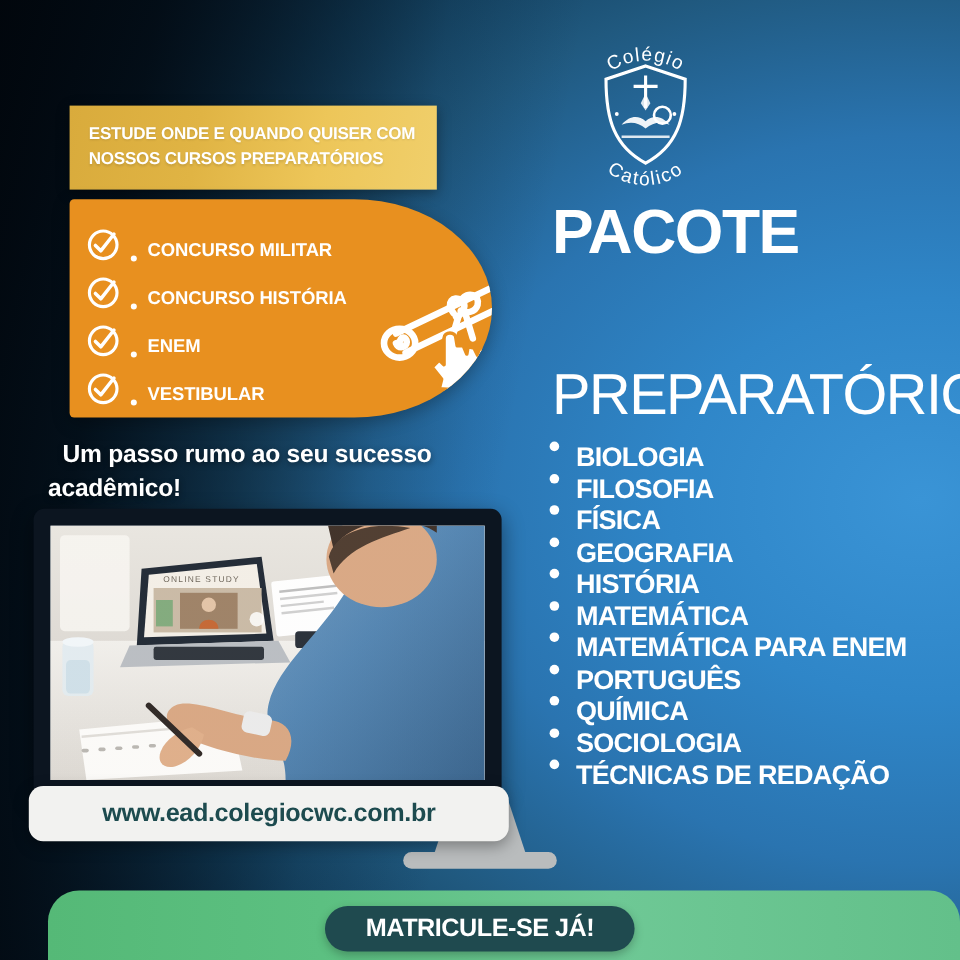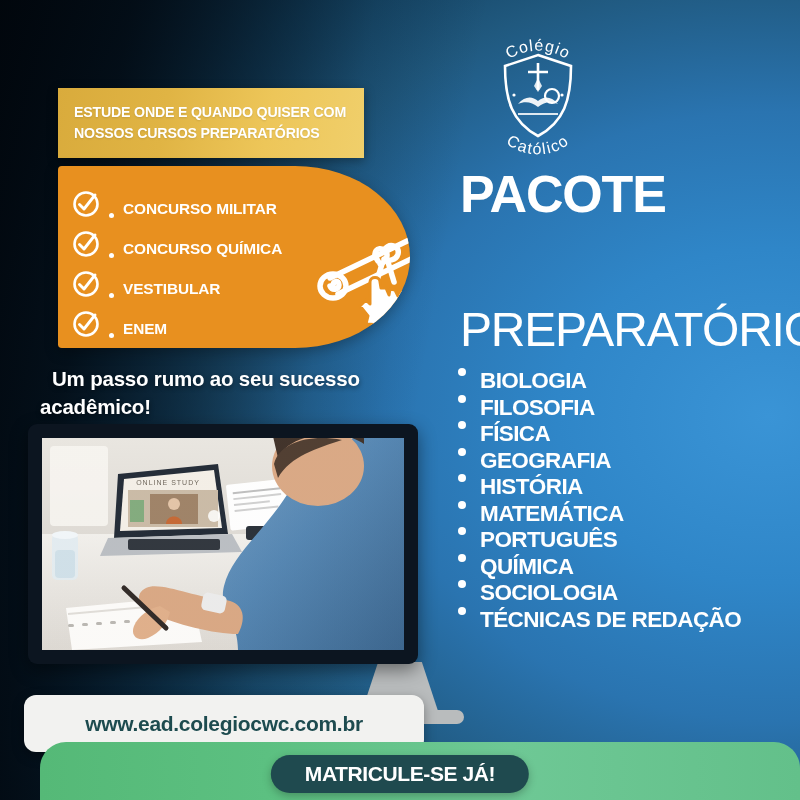--- a/index.html
+++ b/index.html
@@ -84,25 +84,24 @@
     width:78px;height:52px;background:#b9bcbd;
     clip-path:polygon(22% 0,78% 0,100% 100%,0 100%);
   }
   .stand-base{
     position:absolute;left:50%;top:710px;transform:translateX(-50%);
     width:128px;height:14px;background:#b9bcbd;border-radius:7px;
   }
 
   
   .urlpill{
-    position:absolute;left:24px;top:655px;width:400px;height:57px;
+    position:absolute;left:24px;top:655px;width:400px;height:46px;
     background:#f2f2f0;border-radius:12px;
     display:flex;align-items:center;justify-content:center;
     box-shadow:0 4px 12px rgba(0,0,0,.35);
-    margin-top:40px;
   }
   .urlpill span{
     color:#1d4b4f;font-weight:bold;font-size:21px;letter-spacing:-.3px;
   }
 
   
   .rt{position:absolute;left:460px;}
   .h-pacote{
     top:168px;color:#ffffff;font-weight:bold;font-size:52px;
     letter-spacing:-1.2px;line-height:1;
@@ -220,41 +219,41 @@
         <span class="check-label">CONCURSO MILITAR</span>
       </div>
       <div class="check-row">
         <span class="check-ico">
           <svg viewBox="0 0 28 28" aria-hidden="true">
               <circle cx="14" cy="14" r="11.5" fill="none" stroke="#fff" stroke-width="2.6"></circle>
               <path d="M7.5,14.5 L12,19 L23,5" fill="none" stroke="#fff" stroke-width="2.9" stroke-linecap="round" stroke-linejoin="round"></path>
             </svg>
         </span>
         <span class="check-dot"></span>
-        <span class="check-label">CONCURSO QUÍMICA</span>
+        <span class="check-label">CONCURSO HISTÓRIA</span>
+      </div>
+      <div class="check-row">
+        <span class="check-ico">
+          <svg viewBox="0 0 28 28" aria-hidden="true">
+              <circle cx="14" cy="14" r="11.5" fill="none" stroke="#fff" stroke-width="2.6"></circle>
+              <path d="M7.5,14.5 L12,19 L23,5" fill="none" stroke="#fff" stroke-width="2.9" stroke-linecap="round" stroke-linejoin="round"></path>
+            </svg>
+        </span>
+        <span class="check-dot"></span>
+        <span class="check-label">ENEM</span>
       </div>
       <div class="check-row">
         <span class="check-ico">
           <svg viewBox="0 0 28 28" aria-hidden="true">
               <circle cx="14" cy="14" r="11.5" fill="none" stroke="#fff" stroke-width="2.6"></circle>
               <path d="M7.5,14.5 L12,19 L23,5" fill="none" stroke="#fff" stroke-width="2.9" stroke-linecap="round" stroke-linejoin="round"></path>
             </svg>
         </span>
         <span class="check-dot"></span>
         <span class="check-label">VESTIBULAR</span>
-      </div>
-      <div class="check-row">
-        <span class="check-ico">
-          <svg viewBox="0 0 28 28" aria-hidden="true">
-              <circle cx="14" cy="14" r="11.5" fill="none" stroke="#fff" stroke-width="2.6"></circle>
-              <path d="M7.5,14.5 L12,19 L23,5" fill="none" stroke="#fff" stroke-width="2.9" stroke-linecap="round" stroke-linejoin="round"></path>
-            </svg>
-        </span>
-        <span class="check-dot"></span>
-        <span class="check-label">ENEM</span>
       </div>
     </div>
   </div>
 
   <div class="tagline">
     <span class="l1">Um passo rumo ao seu sucesso</span>
     <span class="l2">acadêmico!</span>
   </div>
 
   <div class="stand"></div>
@@ -370,20 +369,24 @@
     <div class="subj">
       <span class="subj-dot"></span>
       <span class="subj-label">HISTÓRIA</span>
     </div>
     <div class="subj">
       <span class="subj-dot"></span>
       <span class="subj-label">MATEMÁTICA</span>
     </div>
     <div class="subj">
       <span class="subj-dot"></span>
+      <span class="subj-label">MATEMÁTICA PARA ENEM</span>
+    </div>
+    <div class="subj">
+      <span class="subj-dot"></span>
       <span class="subj-label">PORTUGUÊS</span>
     </div>
     <div class="subj">
       <span class="subj-dot"></span>
       <span class="subj-label">QUÍMICA</span>
     </div>
     <div class="subj">
       <span class="subj-dot"></span>
       <span class="subj-label">SOCIOLOGIA</span>
     </div>

